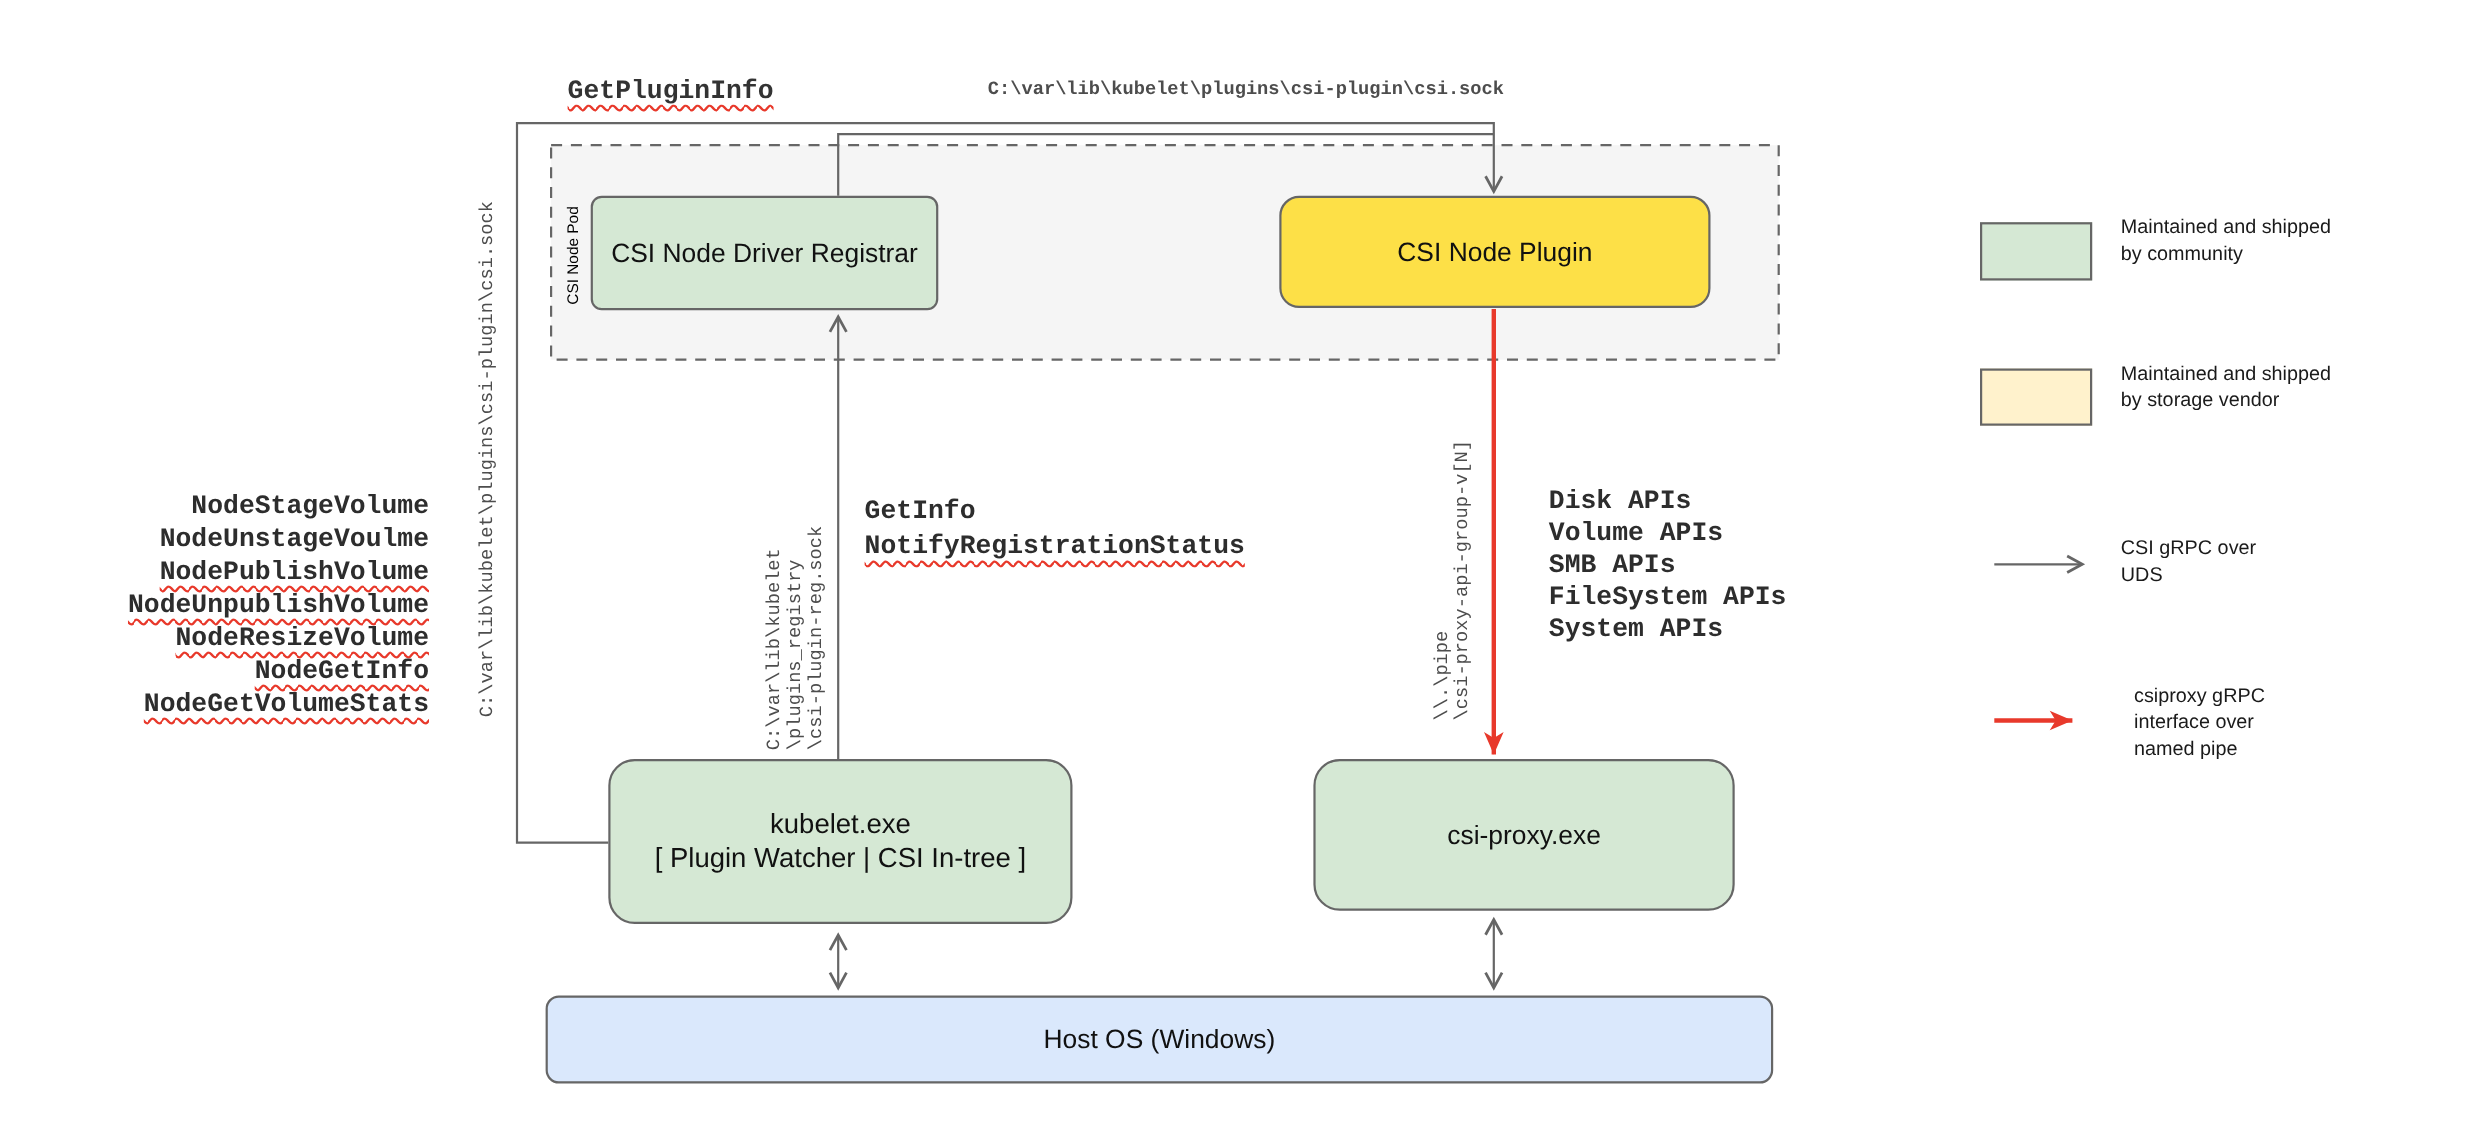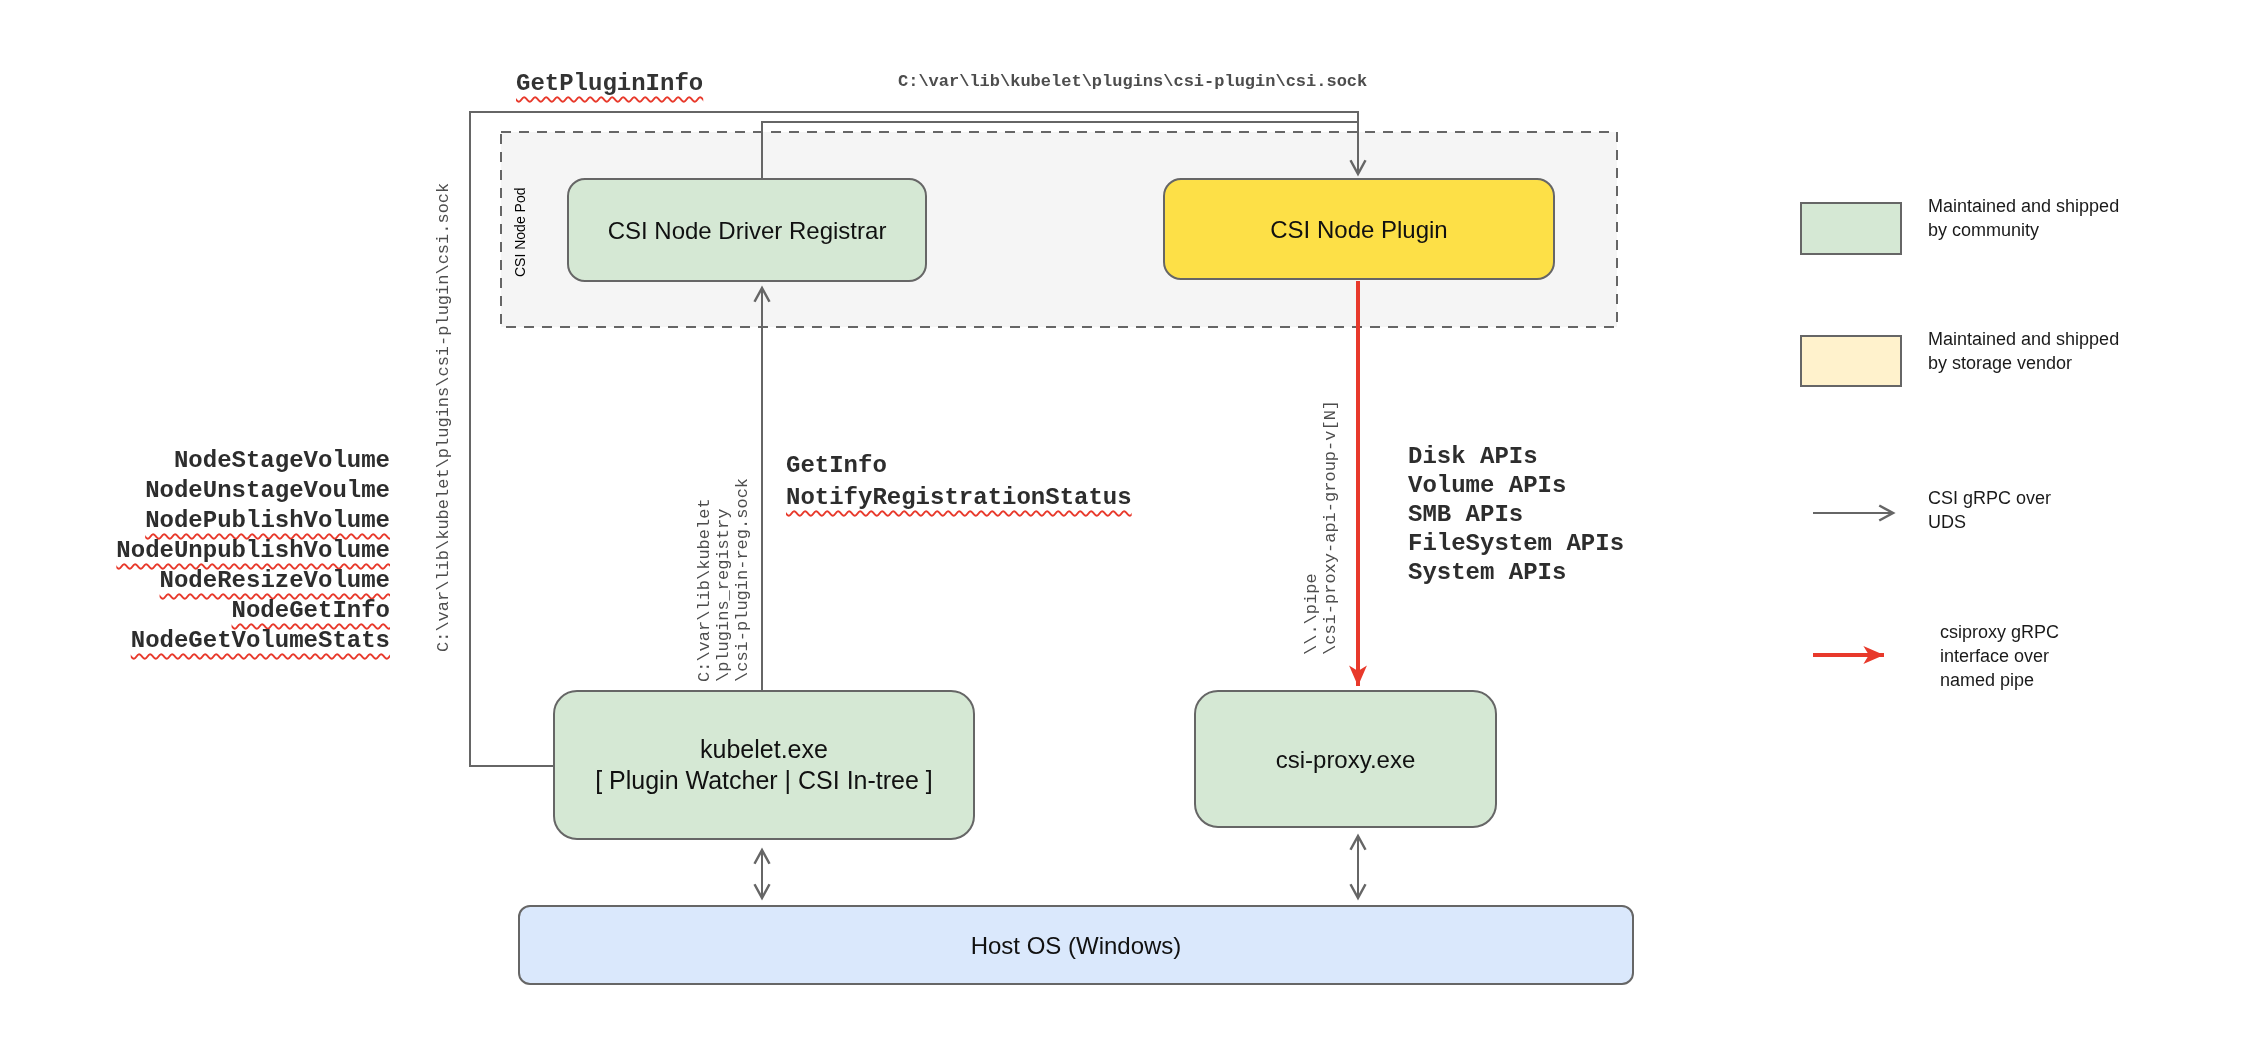--- a/index.html
+++ b/index.html
@@ -8,25 +8,25 @@
   .layer{position:absolute;left:0;top:0;}
   .box{position:absolute;box-sizing:border-box;border:2px solid #666666;
        display:flex;flex-direction:column;align-items:center;justify-content:center;
        text-align:center;color:#111;font-size:24px;line-height:31px;}
   .green{background:#d5e8d4;}
   .yellow{background:#fde047;}
   .blue{background:#dae8fc;}
   .r18{border-radius:18px;}
   .r24{border-radius:24px;}
   .r12{border-radius:12px;}
-  .registrar{left:567px;top:178px;width:360px;height:104px;}
+  .registrar{left:537px;top:178px;width:316px;height:104px;border-radius:10px;}
   .plugin{left:1163px;top:178px;width:392px;height:102px;}
   .kubelet{left:553px;top:690px;width:422px;height:150px;font-size:25px;}
-  .csiproxy{left:1194px;top:690px;width:303px;height:138px;}
-  .host{left:518px;top:905px;width:1116px;height:80px;}
+  .csiproxy{left:1194px;top:690px;width:383px;height:138px;}
+  .host{left:496px;top:905px;width:1116px;height:80px;}
   .mono{font-family:"Liberation Mono","DejaVu Sans Mono",monospace;}
   .lbl{position:absolute;white-space:nowrap;font-weight:bold;}
   .big-mono{font-size:24px;color:#2d2d2d;}
   .small-mono{font-size:17px;color:#4d4d4d;}
   .sq{text-decoration-line:underline;text-decoration-style:wavy;
       text-decoration-color:#e8392b;text-decoration-thickness:2px;text-underline-offset:6px;}
   .getplugininfo{left:516px;top:70px;}
   .socktop{left:898px;top:72px;}
   .rpclist{left:95px;top:446px;width:295px;text-align:right;line-height:30px;}
   .getinfo-block{left:786px;top:450px;line-height:32px;}

